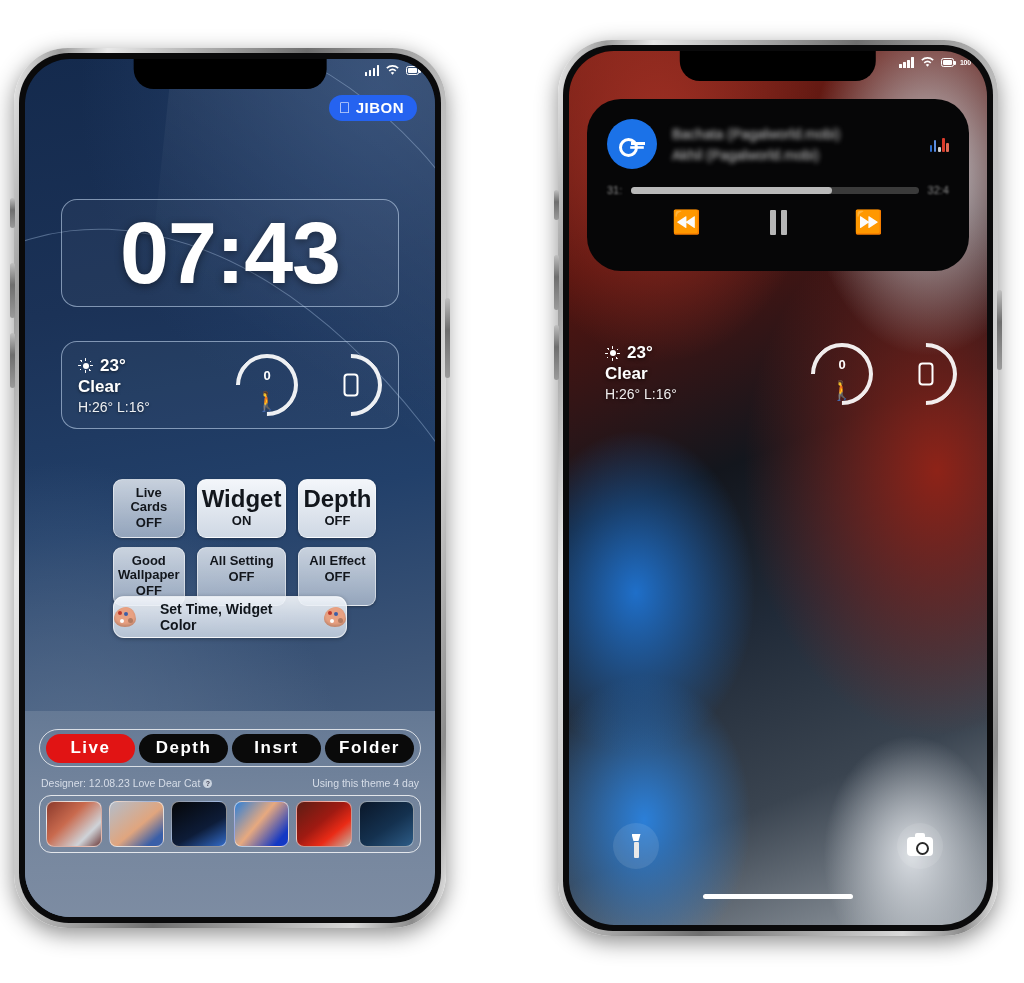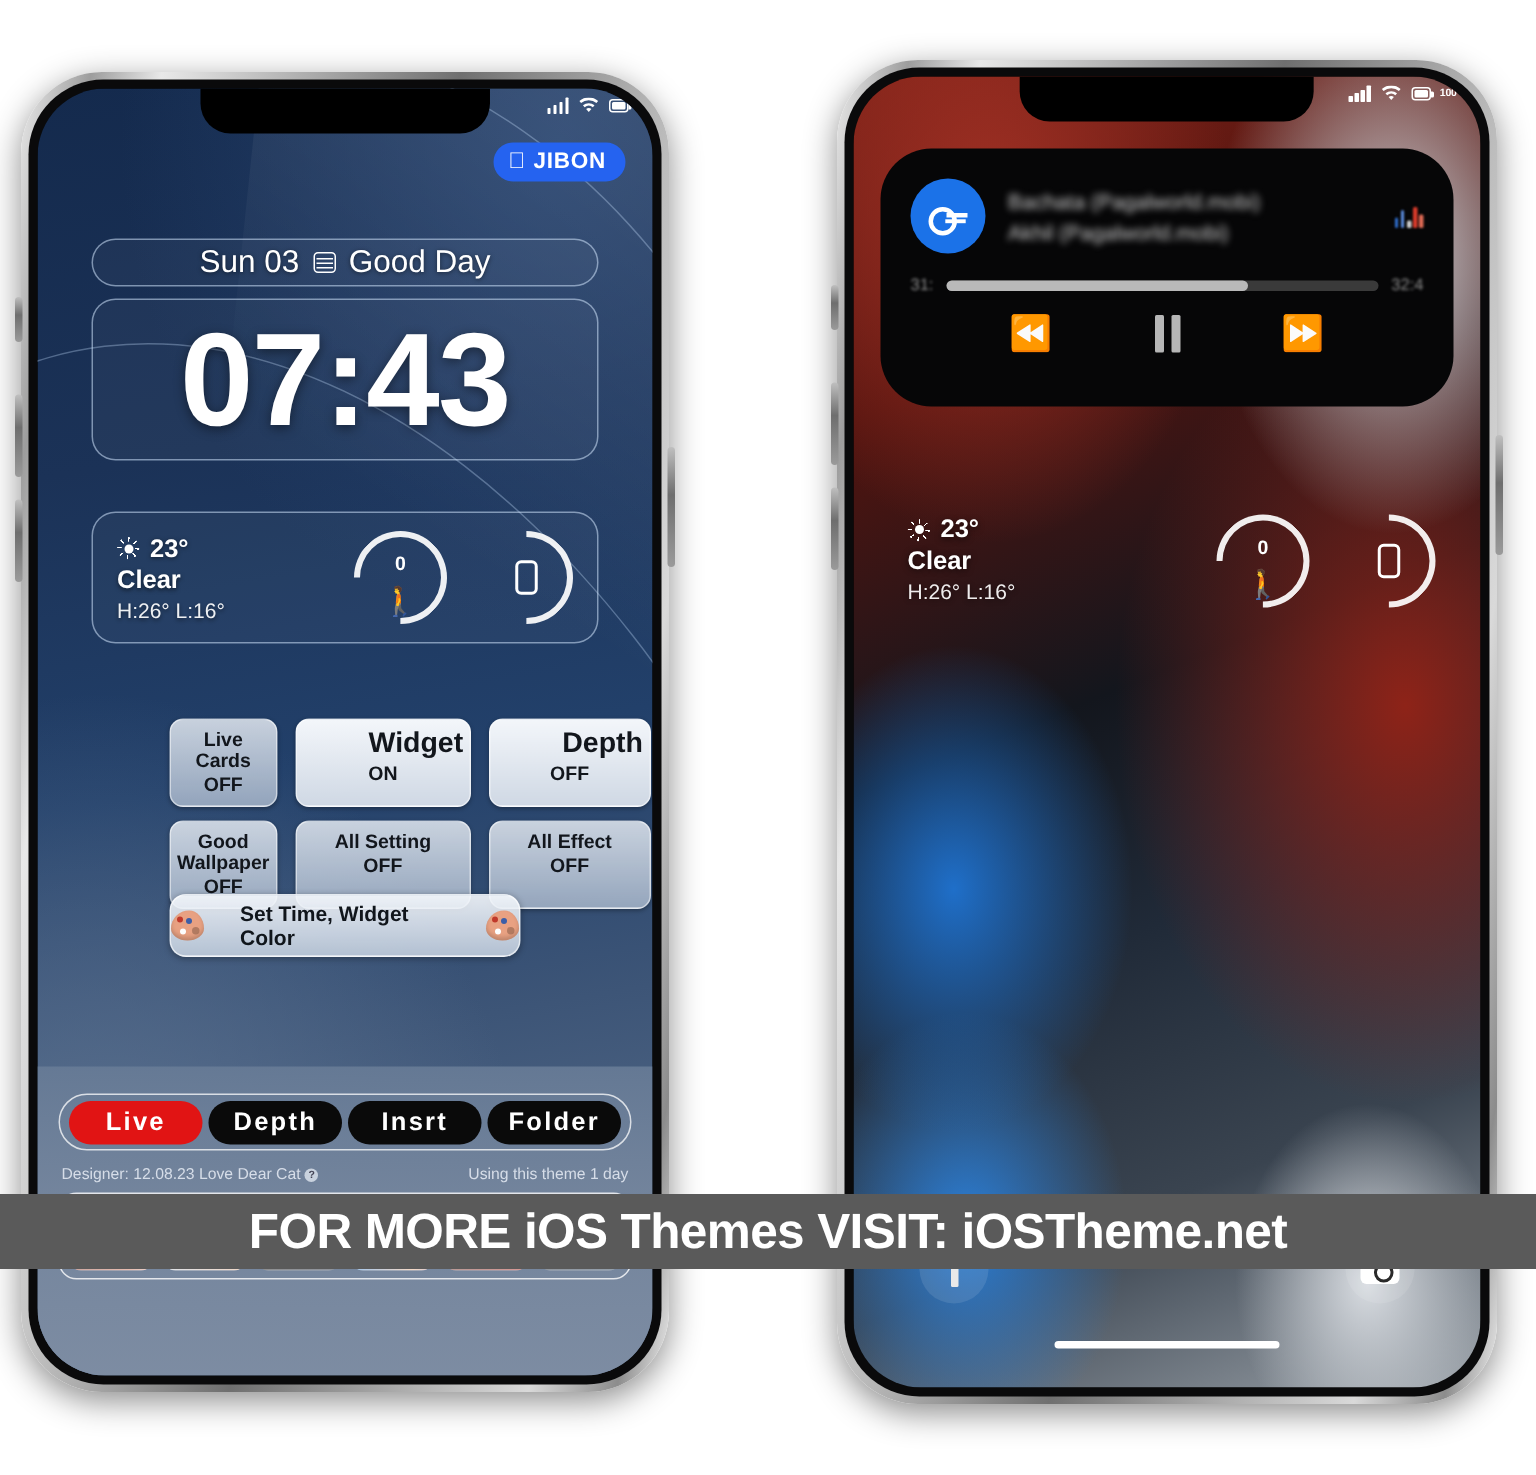--- a/index.html
+++ b/index.html
@@ -114,21 +114,21 @@
      width:15px; height:23px; border:2px solid #fff; border-radius:4px; }
 
   
   .toggle-grid{ position:absolute; left:88px; right:88px; top:420px;
      display:grid; grid-template-columns:repeat(3,1fr); gap:9px 12px; }
   .tg{ border-radius:9px; padding:6px 4px 7px; text-align:center;
      background:linear-gradient(180deg, rgba(236,241,247,.82), rgba(176,190,209,.78));
      border:1px solid rgba(255,255,255,.5);
      box-shadow:0 1px 3px rgba(0,0,0,.3); color:#12161c; }
   .tg .l1{ font-size:13px; font-weight:bold; line-height:1.08; }
-  .tg .l1.big{ font-size:19px;margin-left:44px; }
+  .tg .l1.big{ font-size:24px; }
   .tg .l2{ font-size:13px; font-weight:bold; margin-top:1px; }
   .tg.bright{ background:linear-gradient(180deg,#f3f6fa,#cfd8e4); }
 
   .setcolor{ position:absolute; left:88px; right:88px; top:537px; height:42px;
      border-radius:11px; display:flex; align-items:center; justify-content:center; gap:24px;
      background:linear-gradient(180deg, rgba(245,248,252,.9), rgba(196,208,223,.88));
      border:1px solid rgba(255,255,255,.6); box-shadow:0 1px 4px rgba(0,0,0,.3);
      color:#10151b; font-size:14px; font-weight:bold; }
   .palette{ width:24px; height:20px; border-radius:55% 45% 50% 50%/60% 60% 40% 40%;
      background:#e8a182; position:relative; box-shadow:inset 0 -2px 3px rgba(0,0,0,.18); }
@@ -269,25 +269,20 @@
           <path d="M1.2 2.6a10.4 10.4 0 0 1 13.6 0l-1.2 1.4a8.6 8.6 0 0 0-11.2 0L1.2 2.6z" fill="#fff"></path>
         </svg>
         <div class="sb-batt full"></div>
       </div>
 
       <div class="jibon">
         <span class="apple"></span>
         <span>JIBON</span>
       </div>
 
-      <div class="datebar ios-card">
-        <span>Sun 03</span>
-        <span class="mini-cal"></span>
-        <span>Good Day</span>
-      </div>
 
       <div class="clockbox ios-card">
         <div class="t">07:43</div>
       </div>
 
       <div class="wxbox ios-card">
         <div class="wx-left">
           <div class="wx-row1">
             <span class="sun"></span>
             <span>23°</span>
@@ -346,21 +341,21 @@
           <div class="tab active">Live</div>
           <div class="tab">Depth</div>
           <div class="tab">Insrt</div>
           <div class="tab">Folder</div>
         </div>
 
         <div class="metaline">
           <div>
             <span>Designer: 12.08.23 Love Dear Cat</span><span class="q">?</span>
           </div>
-          <div>Using this theme 1 day</div>
+          <div>Using this theme 4 day</div>
         </div>
 
         <div class="thumbwrap">
           <div class="thumb th1"></div>
           <div class="thumb th2"></div>
           <div class="thumb th3"></div>
           <div class="thumb th4"></div>
           <div class="thumb th5"></div>
           <div class="thumb th6"></div>
         </div>
@@ -460,17 +455,14 @@
             <span class="fl"></span>
           </div>
         <div class="cam">
             <span class="body"></span>
           </div>
         <div class="homebar"></div>
       </div>
     </div>
   </div>
 
-  <div class="banner">
-    <span>FOR MORE iOS Themes VISIT: iOSTheme.net</span>
-  </div>
 
 </div>
 
 </body></html>

